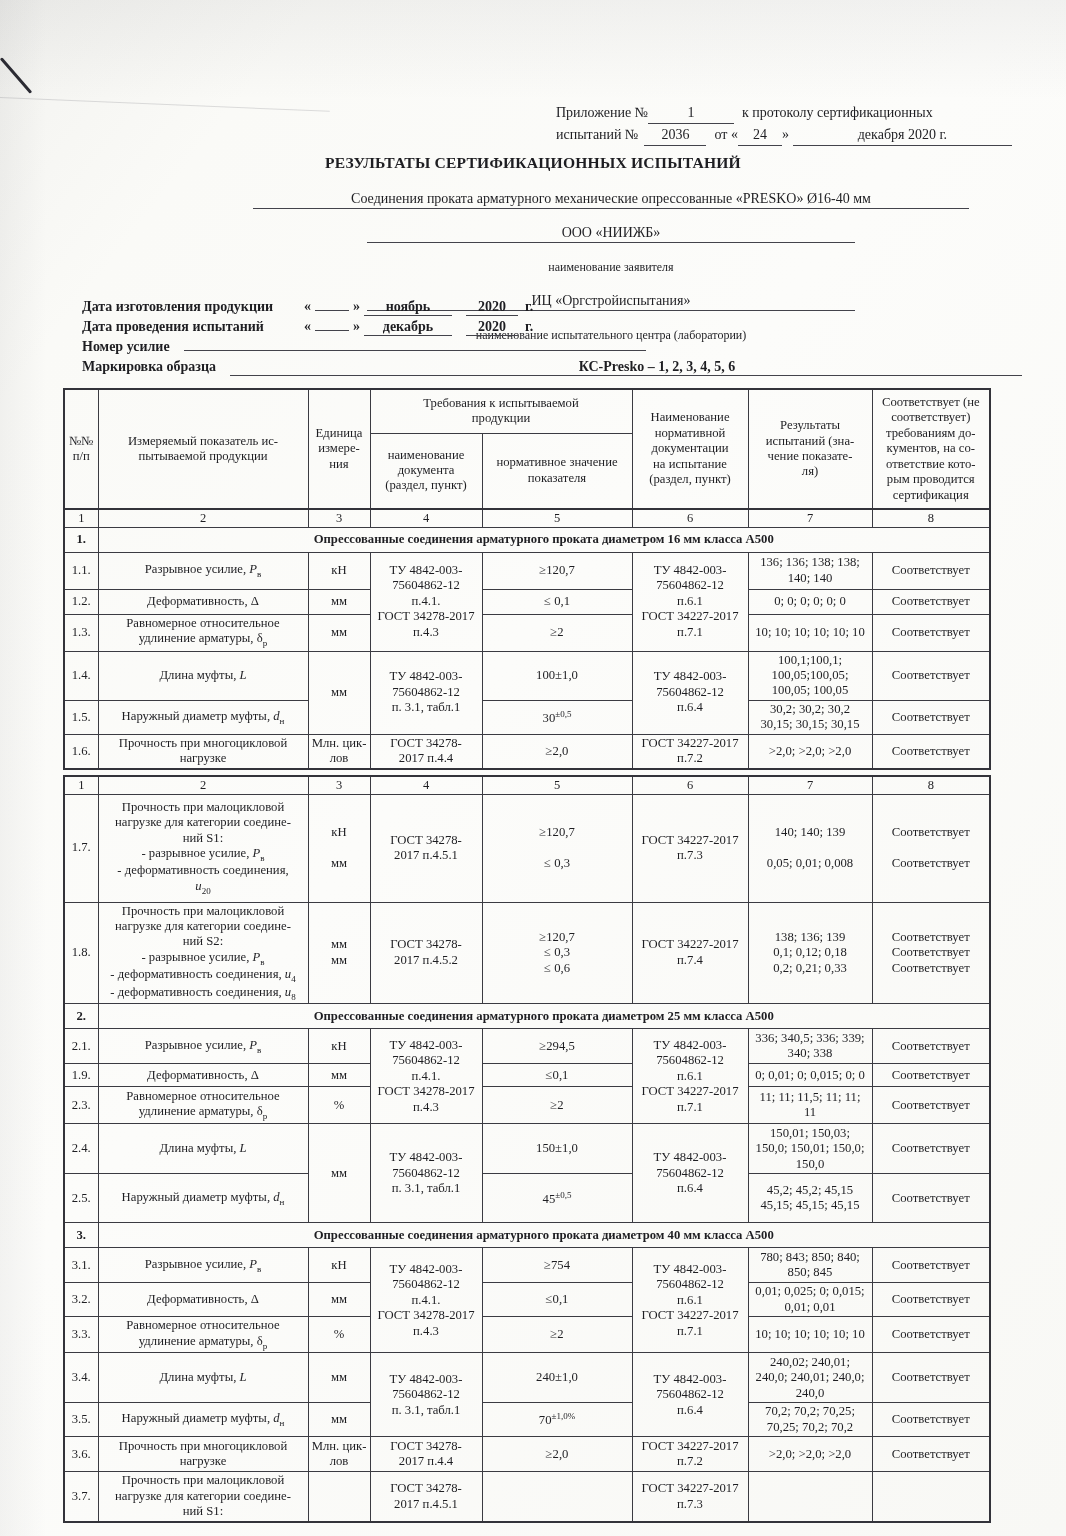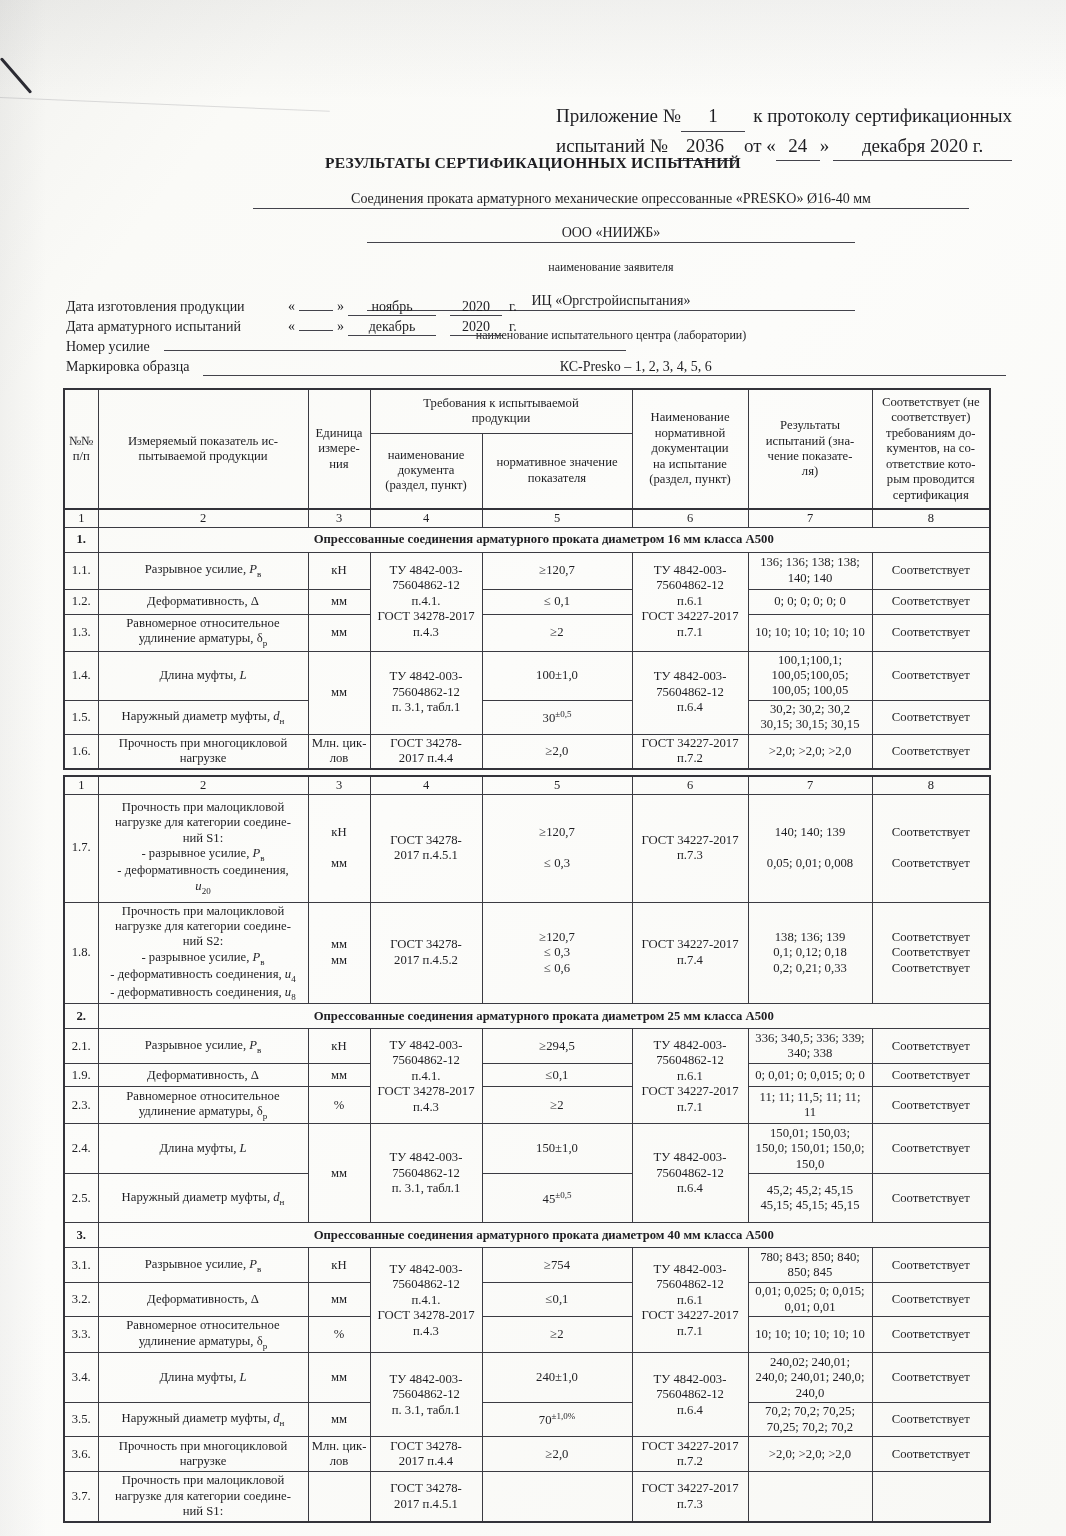--- a/index.html
+++ b/index.html
@@ -8,38 +8,38 @@
         font-family:"Liberation Serif","DejaVu Serif",serif;color:#1e1e22;}
   .shade-top{position:absolute;top:0;left:0;right:0;height:100px;
         background:linear-gradient(180deg,rgba(110,110,115,0.08),rgba(110,110,115,0));}
   .shade-left{position:absolute;top:0;left:0;bottom:0;width:46px;
         background:linear-gradient(90deg,rgba(110,110,115,0.07),rgba(110,110,115,0));}
   .mark-diag{position:absolute;left:-7px;top:74px;width:46px;height:3px;border-radius:2px;
         background:#2b2b33;transform:rotate(49deg);}
   .mark-faint{position:absolute;left:0;top:97px;width:330px;height:1px;
         background:rgba(95,95,105,0.20);transform:rotate(2.4deg);transform-origin:left center;}
 
-  .apx{position:absolute;top:102px;left:556px;width:456px;font-size:19px;line-height:1.5;}
+  .apx{position:absolute;top:102px;left:556px;width:456px;font-size:14px;line-height:1.5;}
   .apx-line{display:flex;align-items:baseline;white-space:nowrap;}
   .ul{border-bottom:1px solid #43434b;text-align:center;}
   .apx-num1{width:86px;}
   .apx-num2{width:62px;margin-left:6px;}
   .apx-day{width:44px;}
   .apx-date{flex:1;margin-left:4px;text-align:center;}
   .apx-sp{margin-left:8px;}
 
   .title{position:absolute;top:154px;left:0;width:100%;text-align:center;
          font-weight:bold;font-size:15.6px;letter-spacing:0.2px;}
 
   .product{position:absolute;top:191px;left:253px;width:716px;text-align:center;font-size:14px;}
   .p-line{border-bottom:1px solid #43434b;padding-bottom:1px;}
   .p-cap{font-size:12px;padding:1px 0 2px 0;}
   .p-mid{width:488px;margin:16px auto;}
 
-  .form{position:absolute;top:299px;left:66px;width:940px;font-size:14px;}
+  .form{position:absolute;top:299px;left:82px;width:940px;font-size:14px;font-weight:bold;}
   .f-row{display:flex;align-items:baseline;height:20px;white-space:nowrap;}
   .f-label{display:inline-block;}
   .f-q{margin:0 4px;}
   .f-day{width:34px;}
   .f-month{width:88px;}
   .f-year{width:52px;margin-left:14px;}
   .f-g{margin-left:7px;}
   .batch-ul{width:462px;margin-left:14px;}
   .mark-ul{flex:1;margin-left:14px;text-align:center;padding-left:62px;}
 
@@ -105,21 +105,21 @@
     <div class="f-row">
       <span class="f-label" style="width:218px">Дата изготовления продукции</span>
       <span class="f-q">«</span>
       <span class="ul f-day"></span>
       <span class="f-q">»</span>
       <span class="ul f-month">ноябрь</span>
       <span class="ul f-year">2020</span>
       <span class="f-g">г.</span>
     </div>
     <div class="f-row">
-      <span class="f-label" style="width:218px">Дата арматурного испытаний</span>
+      <span class="f-label" style="width:218px">Дата проведения испытаний</span>
       <span class="f-q">«</span>
       <span class="ul f-day"></span>
       <span class="f-q">»</span>
       <span class="ul f-month">декабрь</span>
       <span class="ul f-year">2020</span>
       <span class="f-g">г.</span>
     </div>
     <div class="f-row">
       <span class="f-label">Номер усилие</span>
       <span class="ul batch-ul"></span>

